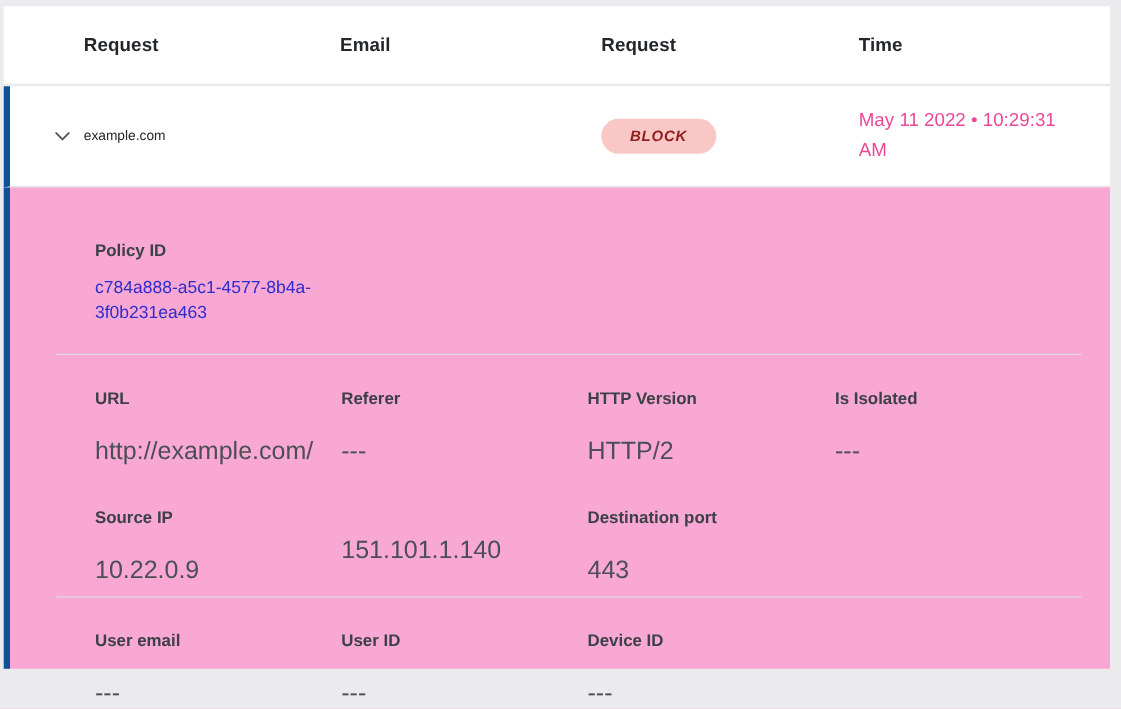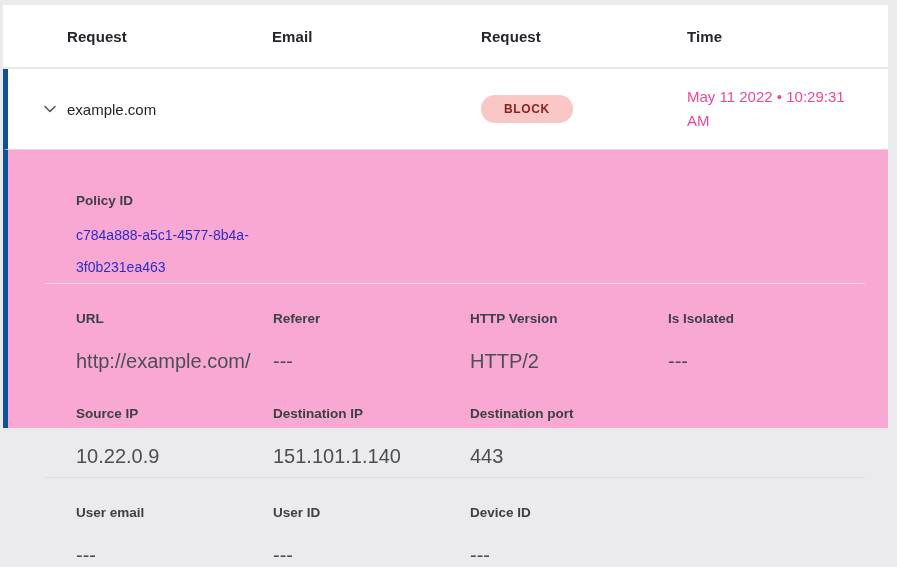--- a/index.html
+++ b/index.html
@@ -5,21 +5,21 @@
   * { margin:0; padding:0; box-sizing:border-box; }
   html,body { width:897px; height:567px; }
   body {
     font-family:"Liberation Sans","DejaVu Sans",sans-serif;
     background:#ebebed;
     position:relative;
     overflow:hidden;
     color:#23262b;
   }
   .card {
-    position:absolute; left:3px; top:5px; width:885px; height:423px;
+    position:absolute; left:3px; top:5px; width:885px; height:530px;
     background:transparent;
   }
   
   .thead {
     position:absolute; top:0; left:0; right:0; height:63px;
     background:#ffffff; border-bottom:1px solid #e9e9eb;
   }
   .cols {
     display:grid;
     grid-template-columns:205px 209px 206px auto;
@@ -34,43 +34,43 @@
     position:absolute; top:64px; left:0; right:0; height:81px;
     background:#ffffff; border-left:5px solid #0d5196;
     border-bottom:1px solid #d8d9db;
   }
   .mainrow .cols { padding-left:59px; }
   .chevron {
     position:absolute; left:33px; top:50%; transform:translateY(-50%);
     width:18px; height:18px; display:flex; align-items:center; justify-content:center;
     cursor:pointer;
   }
-  .req { font-size:15px; color:#23262b; }
-  .action-cell { display:flex; align-items:flex-start; }
+  .req { font-size:11px; color:#23262b; }
+  .action-cell { display:flex; align-items:flex-start;font-style:italic; }
   .badge {
     display:inline-flex; align-items:center; justify-content:center;
     height:28px; padding:0 23px; border-radius:14px;
     background:#f9c7c6; color:#8f1f1f;
     font-size:12px; font-weight:700; letter-spacing:0.6px;
   }
   .time {
     font-size:15px; line-height:24px; color:#ec4899;
     width:172px; align-self:center;
   }
   
   .expanded {
     position:absolute; top:145px; left:0; right:0; bottom:0;
     background:#f9a8d4; border-left:5px solid #0d5196;
   }
   .flabel { font-size:13.5px; font-weight:700; color:#3d4046; line-height:16px; }
   .fvalue { font-size:20px; color:#4b4e54; line-height:16px; margin-top:26px; }
   .policy { position:absolute; left:68px; top:43px; width:210px; }
   .link {
     display:block; margin-top:10px;
-    font-size:14px; line-height:32px; color:#2c2ccd;
+    font-size:14px; line-height:20px; color:#2c2ccd;
     text-decoration:none; width:205px; cursor:pointer;
   }
   .divider {
     position:absolute; left:37px; right:23px; height:1px; background:#dcdcde;
   }
   .divider-1 { top:133px; }
   .divider-2 { top:327px; }
   .detail-grid {
     position:absolute; left:68px; right:0;
     display:grid; grid-template-columns:197px 197px 198px auto;
@@ -137,21 +137,20 @@
         <div class="fvalue">---</div>
       </div>
     </div>
 
     <div class="detail-grid grid-b">
       <div>
         <div class="flabel">Source IP</div>
         <div class="fvalue">10.22.0.9</div>
       </div>
       <div>
-        <div class="flabel">Destination IP</div>
         <div class="fvalue">151.101.1.140</div>
       </div>
       <div>
         <div class="flabel">Destination port</div>
         <div class="fvalue">443</div>
       </div>
     </div>
 
     <div class="divider divider-2"></div>
 

